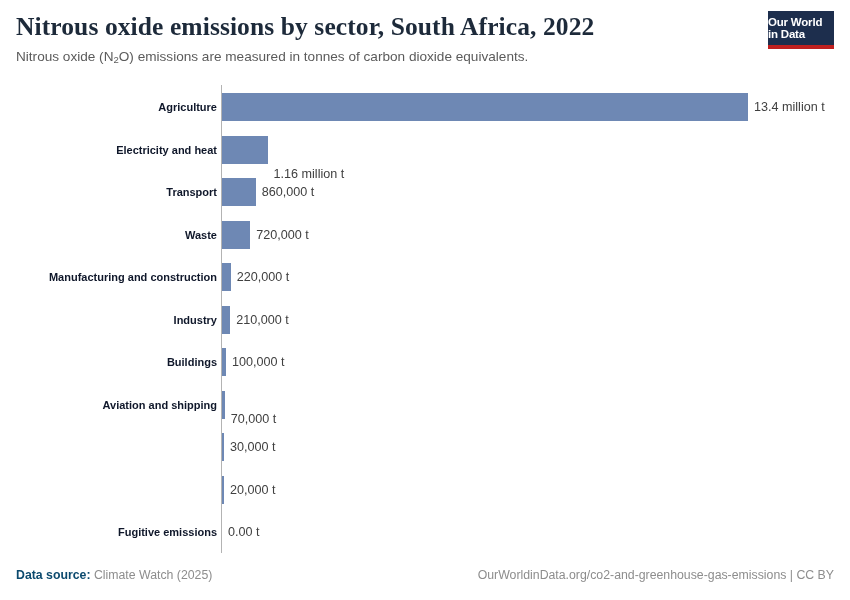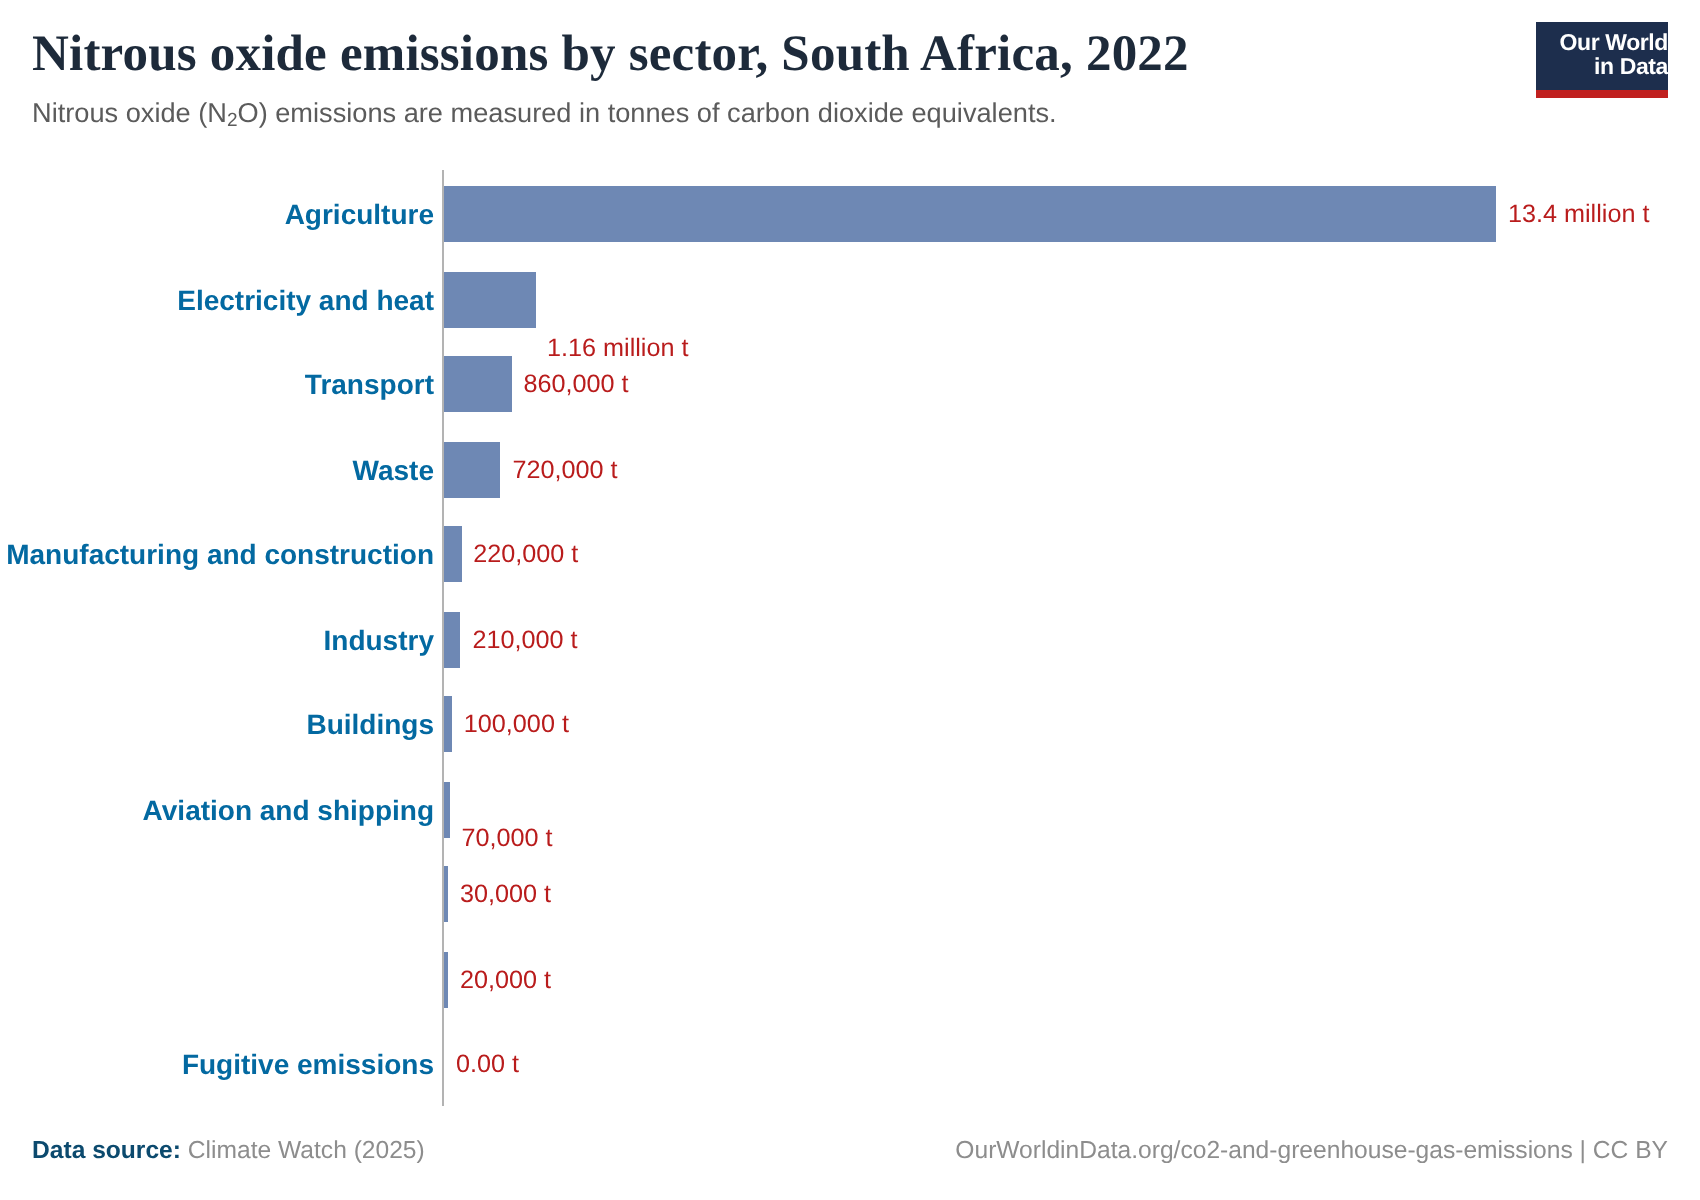--- a/index.html
+++ b/index.html
@@ -60,21 +60,21 @@
     position: absolute;
     right: 16px;
     top: 11px;
     width: 66px;
     height: 38px;
     background: #1d2e4d;
     border-bottom: 4px solid #c0201f;
     box-sizing: border-box;
     display: flex;
     flex-direction: column;
-    align-items: flex-end;
+    align-items: flex-start;
     justify-content: center;
     line-height: 1.08;
   }
   .owid-logo span {
     color: #ffffff;
     font-family: "Liberation Sans", sans-serif;
     font-weight: bold;
     font-size: 11.5px;
     letter-spacing: -0.2px;
     display: block;
@@ -111,40 +111,40 @@
     height: 28px;
   }
   .row-label {
     position: absolute;
     right: 633px; 
     top: 0;
     height: 28px;
     line-height: 28px;
     font-family: "Liberation Sans", sans-serif;
     font-weight: bold;
-    font-size: 14px;
-    color: #0369a1;
+    font-size: 11px;
+    color: #0f172a;
     white-space: nowrap;
     text-align: right;
   }
   .row-bar {
     position: absolute;
     left: 222px;
     top: 0;
     height: 28px;
     background: #6e88b4;
   }
   .row-value {
     position: absolute;
     top: 0;
     height: 28px;
     line-height: 28px;
     font-family: "Liberation Sans", sans-serif;
     font-size: 12.6px;
-    color: #b91c1c;
+    color: #404040;
     white-space: nowrap;
   }
 
   
   .footer {
     position: absolute;
     left: 16px;
     right: 16px;
     top: 568px;
     height: 18px;

